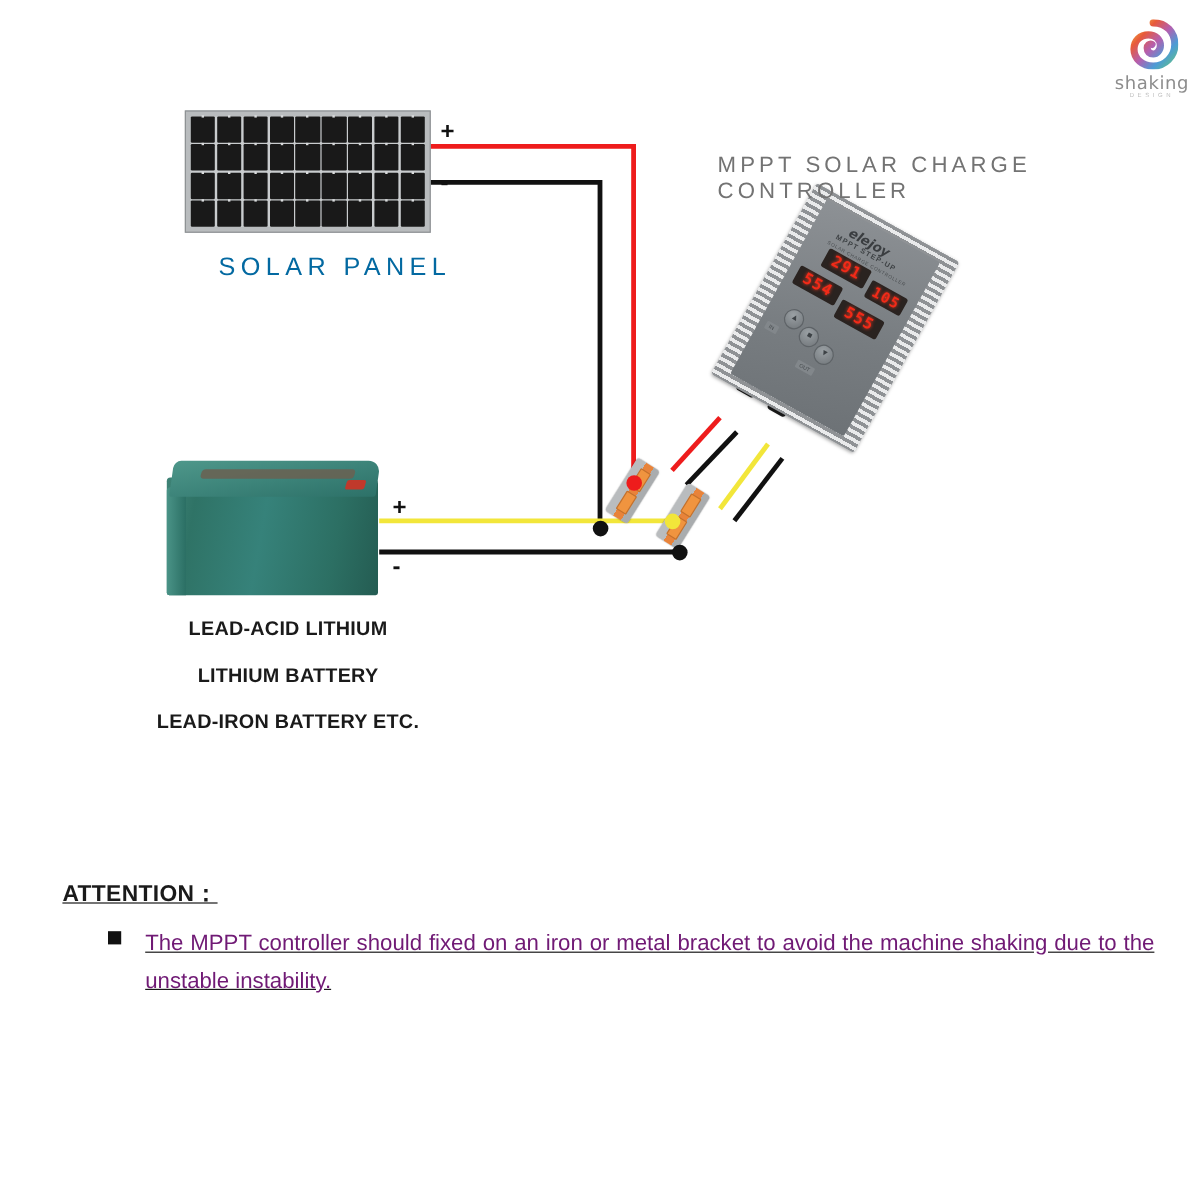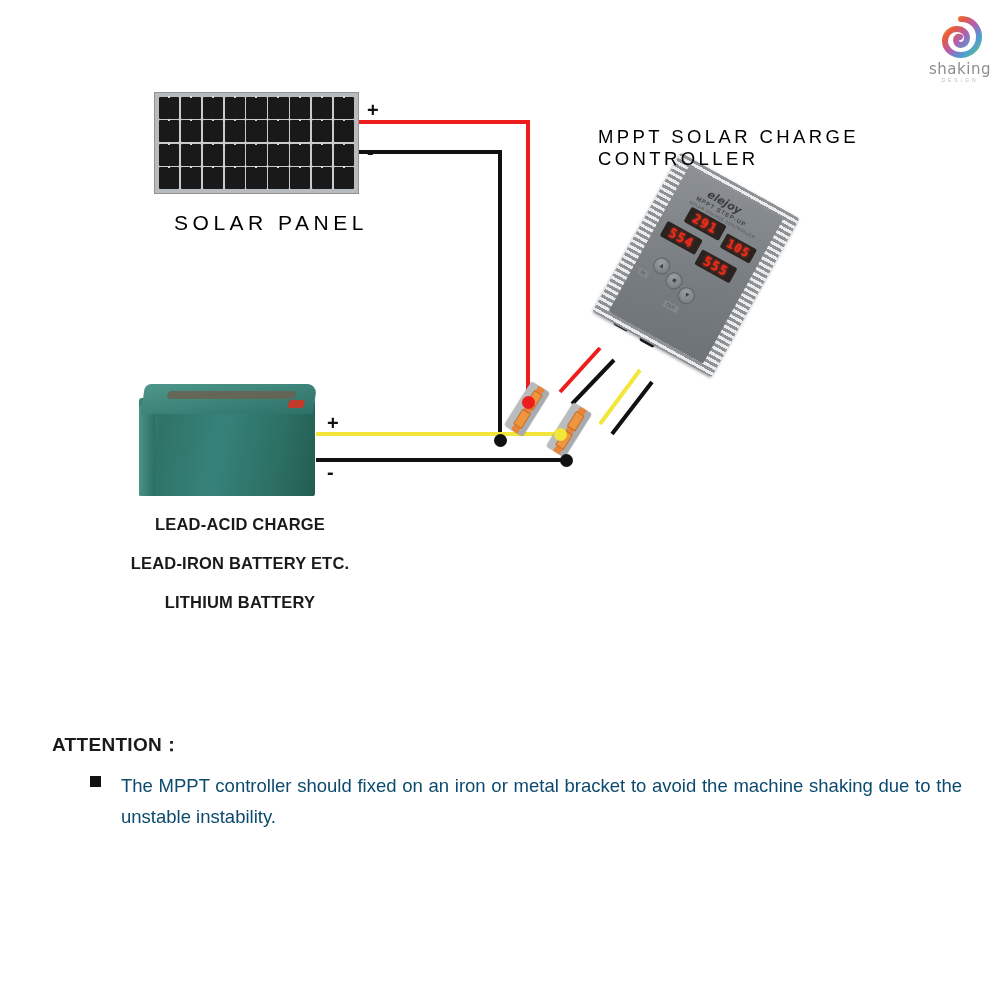--- a/index.html
+++ b/index.html
@@ -19,22 +19,22 @@
 
   
   #panel{position:absolute;left:154px;top:92px;width:205px;height:102px;
      background:#b9bcbe;border:1px solid #8e9294;box-sizing:border-box;padding:4px;}
   #panel .grid{width:100%;height:100%;display:grid;
      grid-template-columns:repeat(9,1fr);grid-template-rows:repeat(4,1fr);gap:1.5px;
      background:#c9ccce;}
   #panel .cell{background:#191919;border-radius:1px;position:relative;}
   #panel .cell::after{content:"";position:absolute;left:50%;top:-1px;width:2px;height:2px;
      background:#d8dadb;transform:translateX(-50%);}
-  .panel-label{position:absolute;left:166px;top:211px;width:210px;text-align:center;
-     font-size:21px;letter-spacing:4.5px;color:#000000;}
+  .panel-label{position:absolute;left:166px;top:211px;width:210px;text-align:right;
+     font-size:21px;letter-spacing:4.5px;color:#0369a1;}
 
   
   #battery{position:absolute;left:139px;top:384px;width:176px;height:112px;}
   #bat-body{position:absolute;left:0;top:14px;width:176px;height:98px;
      background:linear-gradient(100deg,#3f8376 0%,#2f7366 14%,#36827a 45%,#2c6f63 78%,#245c52 100%);
      border-radius:3px 5px 2px 2px;}
   #bat-top{position:absolute;left:4px;top:0;width:172px;height:30px;
      background:linear-gradient(170deg,#4e978a 0%,#3b8278 55%,#2d7168 100%);
      border-radius:6px 10px 2px 2px;transform:skewX(-8deg);}
   #bat-vent{position:absolute;left:24px;top:7px;width:128px;height:8px;
@@ -72,21 +72,21 @@
      background:radial-gradient(circle at 36% 32%,#9aa0a4,#6f7478);
      border:1px solid #5e6367;color:#3d4246;font-size:7px;text-align:center;line-height:14px;}
   #btnA{left:16px;top:92px;}
   #btnB{left:34px;top:99px;}
   #btnC{left:52px;top:106px;}
   .ctrl-tag{position:absolute;font-size:4.5px;color:#474c4f;background:#82878b;
      padding:1px 3px;border-radius:1px;}
   #tagL{left:6px;top:112px;}
   #tagR{left:44px;top:128px;}
   .ctrl-title{position:absolute;left:598px;top:126px;width:340px;
-     font-size:18.5px;letter-spacing:3.4px;color:#000000;}
+     font-size:18.5px;letter-spacing:3.4px;color:#737373;}
 
   
   .gland{position:absolute;width:17px;height:14px;background:#1b1b1b;border-radius:3px;}
   #gl1{left:615px;top:315px;transform:rotate(29deg);}
   #gl2{left:641px;top:331px;transform:rotate(29deg);}
 
   
   .conn{position:absolute;width:22px;height:52px;border-radius:3px;
      background:linear-gradient(90deg,#b9bcbe 0 38%,#e8833a 38% 72%,#a9acae 72% 100%);
      box-shadow:0 0 1px rgba(0,0,0,.5);}
@@ -100,25 +100,25 @@
   .dot.yel{background:#f2e63a;}
 
   
   svg#wires{position:absolute;left:0;top:0;width:1001px;height:700px;}
   .w-red{stroke:#ee1c1c;stroke-width:4;fill:none;}
   .w-blk{stroke:#111111;stroke-width:4;fill:none;}
   .w-yel{stroke:#f2e63a;stroke-width:4;fill:none;}
   .sign{position:absolute;font-size:20px;font-weight:bold;color:#111;line-height:1;}
 
   
-  #attention{position:absolute;left:52px;top:732px;width:910px;}
+  #attention{position:absolute;left:52px;top:732px;width:910px;text-decoration:underline;}
   #att-title{font-size:19px;font-weight:bold;letter-spacing:.3px;margin-bottom:12px;}
   .bullet-row{display:flex;align-items:flex-start;margin-bottom:7px;}
   .sq{width:11px;height:11px;background:#111;flex:0 0 11px;margin:6px 20px 0 38px;}
-  .btxt{font-size:18.5px;line-height:31px;color:#0c4a6e;flex:1;text-align:justify;}
+  .btxt{font-size:18.5px;line-height:31px;color:#701a75;flex:1;text-align:justify;}
   .btxt.nj{text-align:left;}
 </style>
 </head>
 <body>
 
 <div id="logo">
   <div class="mark">
     <svg width="42" height="42" viewBox="0 0 42 42">
       <defs>
         <linearGradient id="g1" x1="0" y1="0" x2="1" y2="1">
@@ -200,23 +200,23 @@
     <div id="bat-side"></div>
     <div id="bat-top">
       <div id="bat-vent"></div>
       <div id="bat-term"></div>
     </div>
   </div>
   <div class="sign" style="left:327px;top:413px;">+</div>
   <div class="sign" style="left:327px;top:462px;">-</div>
 
   <div class="bat-labels">
-    <div>LEAD-ACID CHARGE</div>
+    <div>LEAD-ACID LITHIUM</div>
+    <div>LITHIUM BATTERY</div>
     <div>LEAD-IRON BATTERY ETC.</div>
-    <div>LITHIUM BATTERY</div>
   </div>
 
   <div class="conn" id="conn1">
     <div class="lev" style="top:6px;"></div>
       <div class="lev" style="top:28px;"></div>
   </div>
   <div class="conn" id="conn2">
     <div class="lev" style="top:6px;"></div>
       <div class="lev" style="top:28px;"></div>
   </div>

